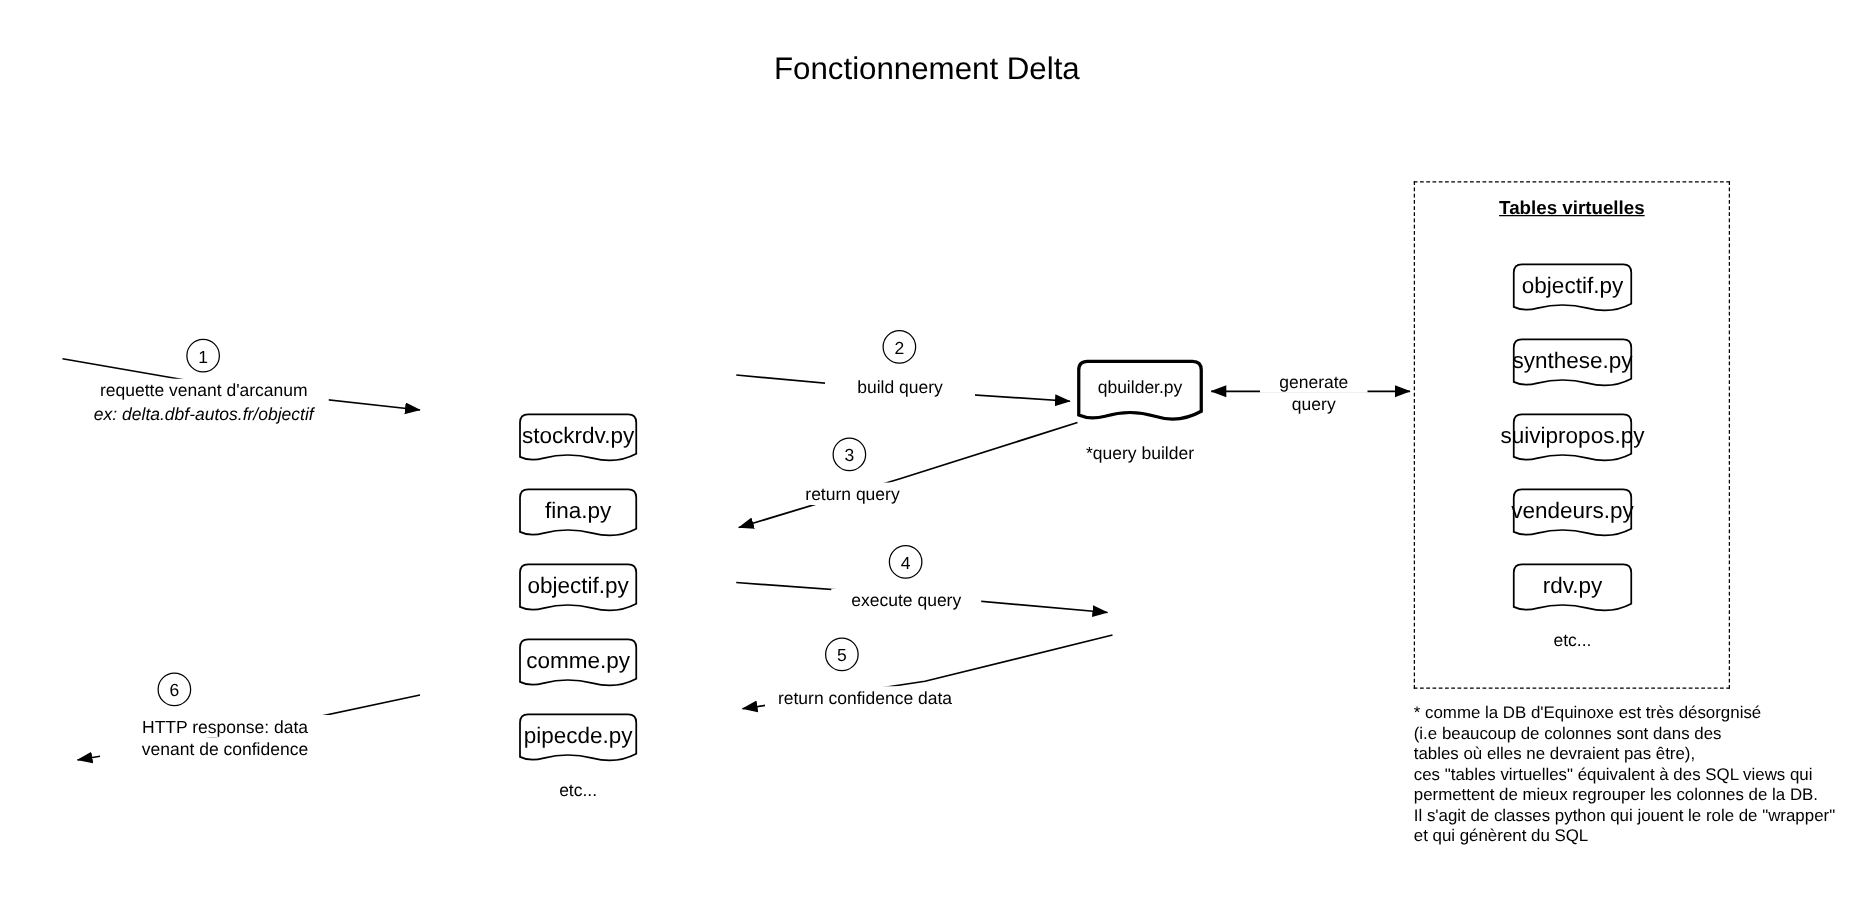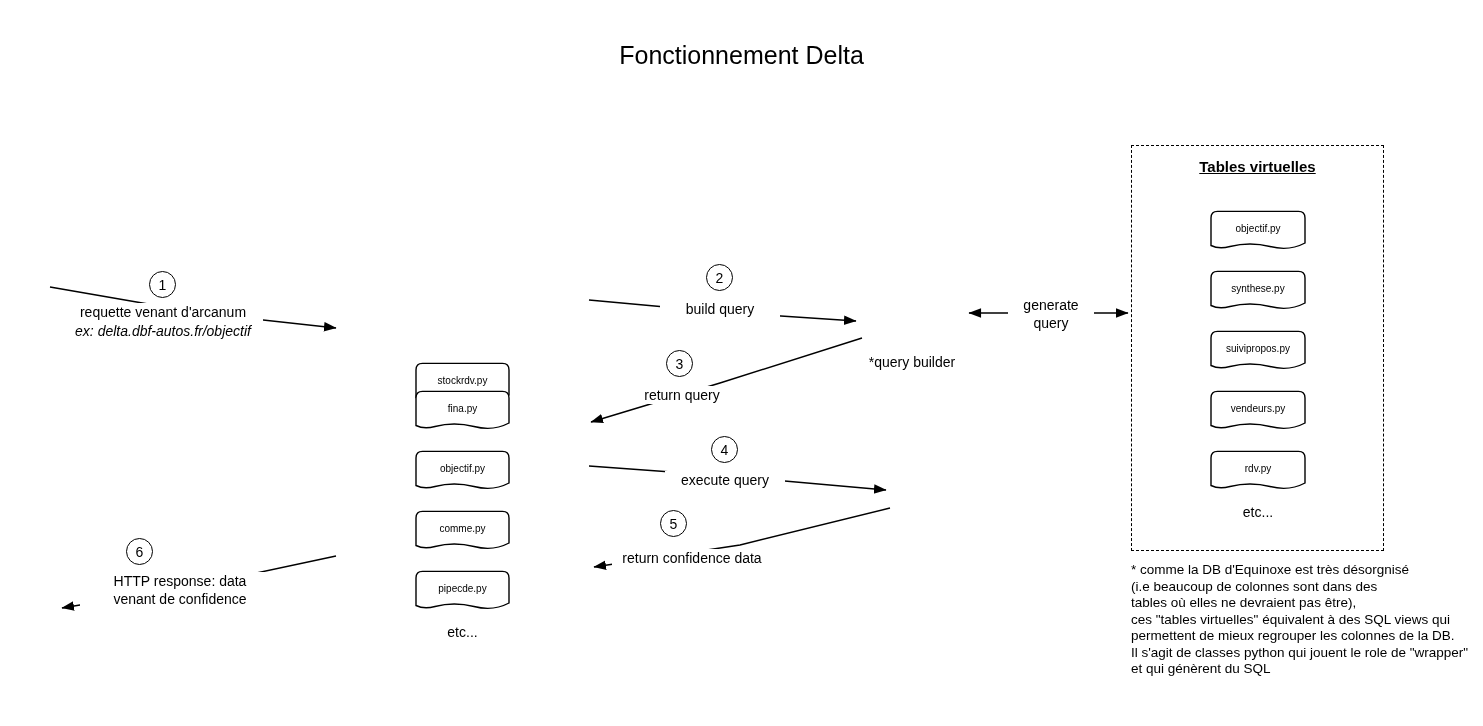--- a/index.html
+++ b/index.html
@@ -77,21 +77,21 @@
   }
   .doc-node .doc-label {
     position: absolute;
     left: 0;
     top: 0;
     width: 100%;
     height: 100%;
     display: flex;
     align-items: center;
     justify-content: center;
-    font-size: 10px;
+    font-size: 18px;
     line-height: 17px;
     white-space: nowrap;
     box-sizing: border-box;
     padding-bottom: 6px;
   }
   .doc-node.emphasis .doc-label {
     font-size: 14px;
   }
 
   
@@ -198,21 +198,21 @@
     <path d="M 589,466 L 740,477 L 886,490" fill="none" stroke="#000000" stroke-width="1.4" marker-end="url(#arrow)"></path>
 
     <path d="M 890,508 L 740,545 L 594,567" fill="none" stroke="#000000" stroke-width="1.4" marker-end="url(#arrow)"></path>
 
     <path d="M 336,556 L 200,585 L 62,608" fill="none" stroke="#000000" stroke-width="1.4" marker-end="url(#arrow)"></path>
   </svg>
 
   <div class="node-layer">
 
 
-    <div class="doc-node" style="left:413px; top:330px; width:99px; height:42px;margin-top:32px;">
+    <div class="doc-node" style="left:413px; top:330px; width:99px; height:42px;">
       <svg width="99" height="42" viewBox="0 0 99 42" xmlns="http://www.w3.org/2000/svg">
         <path d="M 3,8 Q 3,1.4 9.5,1.4 L 89.5,1.4 Q 96,1.4 96,8 L 96,33 Q 80,41.5 61,36.5 Q 41,31.5 22,36.5 Q 11,39.5 3,35.5 Z" fill="#ffffff" stroke="#000000" stroke-width="1.4"></path>
       </svg>
       <div class="doc-label">stockrdv.py</div>
     </div>
 
     <div class="doc-node" style="left:413px; top:390px; width:99px; height:42px;">
       <svg width="99" height="42" viewBox="0 0 99 42" xmlns="http://www.w3.org/2000/svg">
         <path d="M 3,8 Q 3,1.4 9.5,1.4 L 89.5,1.4 Q 96,1.4 96,8 L 96,33 Q 80,41.5 61,36.5 Q 41,31.5 22,36.5 Q 11,39.5 3,35.5 Z" fill="#ffffff" stroke="#000000" stroke-width="1.4"></path>
       </svg>
@@ -276,20 +276,26 @@
 
     <div class="doc-node" style="left:1208px; top:450px; width:100px; height:42px;">
       <svg width="100" height="42" viewBox="0 0 100 42" xmlns="http://www.w3.org/2000/svg">
         <path d="M 3,8 Q 3,1.4 9.5,1.4 L 90.5,1.4 Q 97,1.4 97,8 L 97,33 Q 81,41.5 62,36.5 Q 42,31.5 22,36.5 Q 11,39.5 3,35.5 Z" fill="#ffffff" stroke="#000000" stroke-width="1.4"></path>
       </svg>
       <div class="doc-label">rdv.py</div>
     </div>
 
     <div class="etc-label" style="left:1208px; top:503px; width:100px;">etc...</div>
 
+    <div class="doc-node emphasis" style="left:861px; top:287px; width:102px; height:53px;">
+      <svg width="102" height="53" viewBox="0 0 102 53" xmlns="http://www.w3.org/2000/svg">
+        <path d="M 2,9 Q 2,2 9,2 L 93,2 Q 100,2 100,9 L 100,42 Q 82,52 63,46 Q 43,40 23,46 Q 11,49 2,45 Z" fill="#ffffff" stroke="#000000" stroke-width="2.6"></path>
+      </svg>
+      <div class="doc-label" style="padding-bottom:8px;">qbuilder.py</div>
+    </div>
     <div class="caption" style="left:851px; top:353px; width:122px;">*query builder</div>
 
 
     <div class="step-badge" style="left:149px; top:271px;">1</div>
     <div class="edge-label" style="left:63px; top:303px; width:200px;">requette venant d'arcanum</div>
     <div class="edge-label italic" style="left:63px; top:322px; width:200px;">ex: delta.dbf-autos.fr/objectif</div>
 
     <div class="step-badge" style="left:706px; top:264px;">2</div>
     <div class="edge-label" style="left:660px; top:300px; width:120px;">build query</div>
 

